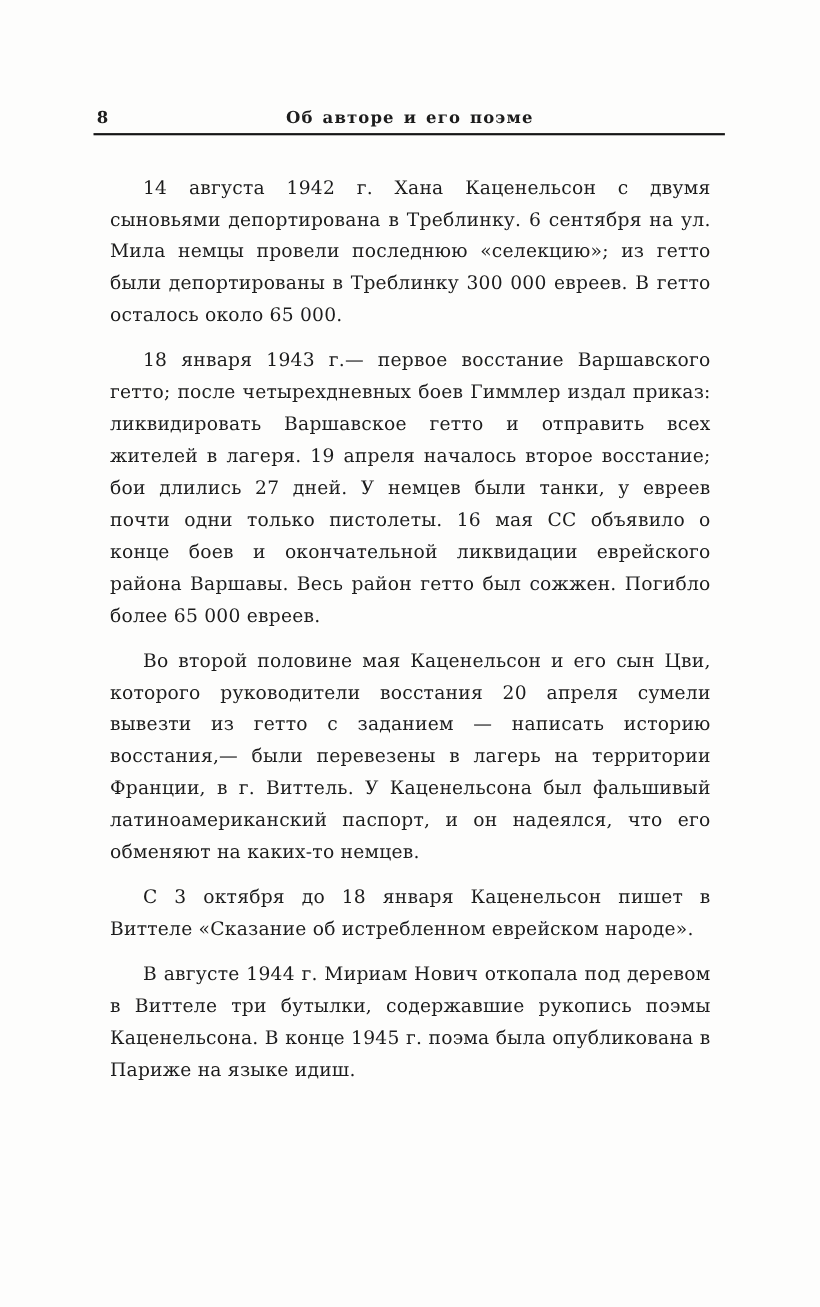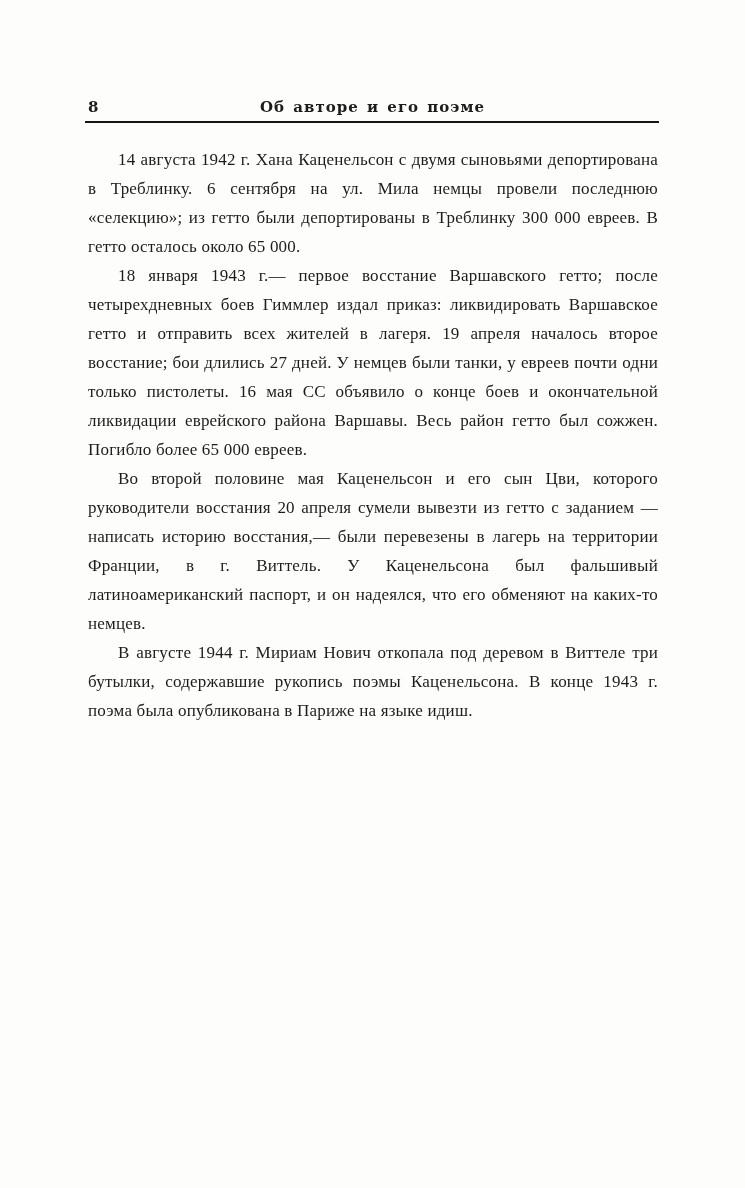--- a/index.html
+++ b/index.html
@@ -54,38 +54,38 @@
     position: absolute;
     top: 145px;
     left: 88px;
     right: 87px;
     font-size: 17px;
     line-height: 29px;
     text-align: justify;
     letter-spacing: 0.2px;
   }
   .content p {
-    margin: 0;
+    margin: 12px;
     padding: 0;
     text-indent: 30px;
-    font-family: Liberation Serif, serif;
   }
 </style>
 </head>
 <body>
 
 <div class="page">
 
   <header class="page-header">
     <span class="page-number">8</span>
     <span class="running-title">Об авторе и его поэме</span>
   </header>
 
   <div class="header-rule"></div>
 
   <main class="content">
     <p>14 августа 1942 г. Хана Каценельсон с двумя сыновьями депортирована в Треблинку. 6 сентября на ул. Мила немцы провели последнюю «селекцию»; из гетто были депортированы в Треблинку 300 000 евреев. В гетто осталось около 65 000.</p>
     <p>18 января 1943 г.— первое восстание Варшавского гетто; после четырехдневных боев Гиммлер издал приказ: ликвидировать Варшавское гетто и отправить всех жителей в лагеря. 19 апреля началось второе восстание; бои длились 27 дней. У немцев были танки, у евреев почти одни только пистолеты. 16 мая СС объявило о конце боев и окончательной ликвидации еврейского района Варшавы. Весь район гетто был сожжен. Погибло более 65 000 евреев.</p>
     <p>Во второй половине мая Каценельсон и его сын Цви, которого руководители восстания 20 апреля сумели вывезти из гетто с заданием — написать историю восстания,— были перевезены в лагерь на территории Франции, в г. Виттель. У Каценельсона был фальшивый латиноамериканский паспорт, и он надеялся, что его обменяют на каких-то немцев.</p>
-    <p>В августе 1944 г. Мириам Нович откопала под деревом в Виттеле три бутылки, содержавшие рукопись поэмы Каценельсона. В конце 1943 г. поэма была опубликована в Париже на языке идиш.</p>
+    <p>С 3 октября до 18 января Каценельсон пишет в Виттеле «Сказание об истребленном еврейском народе».</p>
+    <p>В августе 1944 г. Мириам Нович откопала под деревом в Виттеле три бутылки, содержавшие рукопись поэмы Каценельсона. В конце 1945 г. поэма была опубликована в Париже на языке идиш.</p>
   </main>
 
 </div>
 
 </body></html>

